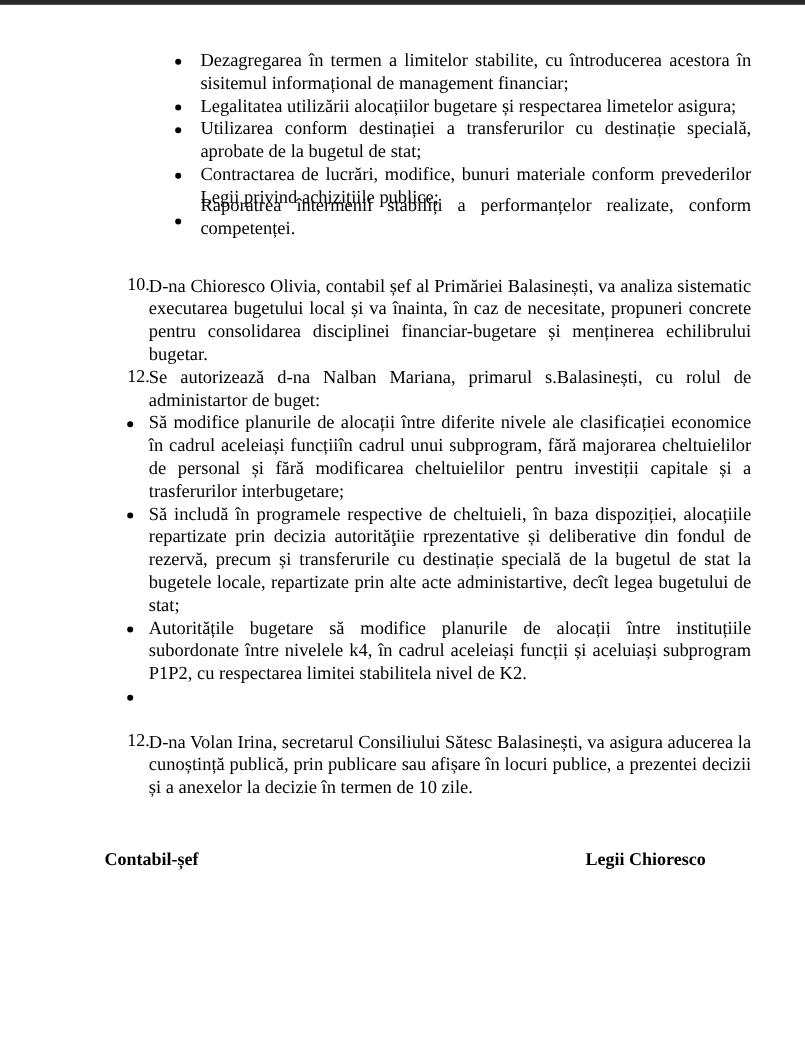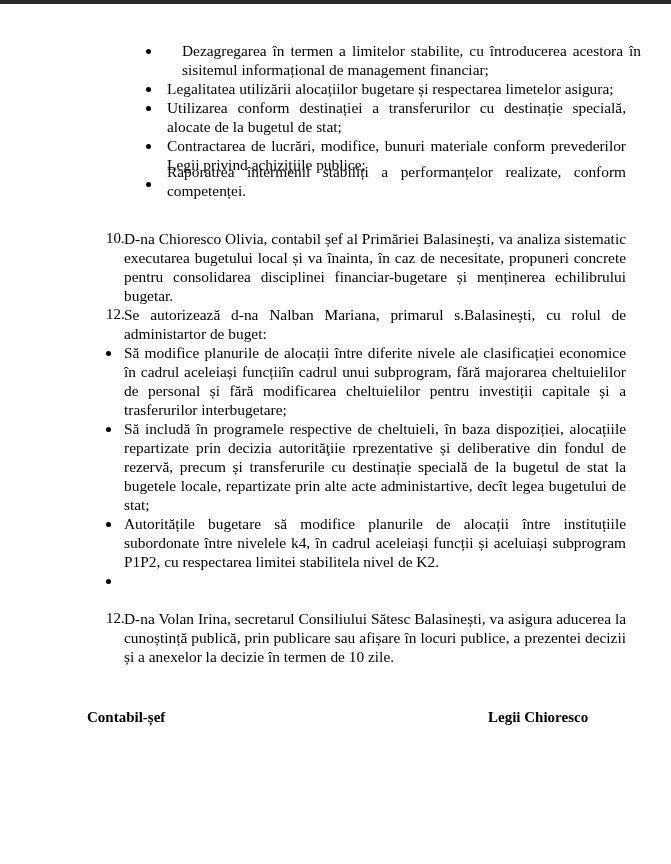--- a/index.html
+++ b/index.html
@@ -45,27 +45,27 @@
   }
 </style>
 </head>
 <body>
 
 <div class="topbar"></div>
 
 <div class="page">
 
   <span class="dot" style="left:146px; top:49px;"></span>
-  <div class="para bl1" style="top:41px;margin-left:15px;">Dezagregarea în termen a limitelor stabilite, cu întroducerea acestora în sisitemul informațional de management financiar;</div>
+  <div class="para bl1" style="top:41px;">Dezagregarea în termen a limitelor stabilite, cu întroducerea acestora în sisitemul informațional de management financiar;</div>
 
   <span class="dot" style="left:146px; top:87px;"></span>
   <div class="para bl1" style="top:79px;">Legalitatea utilizării alocațiilor bugetare și respectarea limetelor asigura;</div>
 
   <span class="dot" style="left:146px; top:106px;"></span>
-  <div class="para bl1" style="top:98px;">Utilizarea conform destinației a transferurilor cu destinație specială, alocate de la bugetul de stat;</div>
+  <div class="para bl1" style="top:98px;">Utilizarea conform destinației a transferurilor cu destinație specială, aprobate de la bugetul de stat;</div>
 
   <span class="dot" style="left:146px; top:144px;"></span>
   <div class="para bl1" style="top:136px;">Contractarea de lucrări, modifice, bunuri materiale conform prevederilor Legii privind achizițiile publice;</div>
 
   <span class="dot" style="left:146px; top:182px;"></span>
   <div class="para bl1" style="top:162px;">Raporatrea întermenii stabiliți a performanțelor realizate, conform competenței.</div>
 
   <span class="marker" style="left:106px; top:229px;">10.</span>
   <div class="para num" style="top:229px;">D-na Chioresco Olivia, contabil șef al Primăriei Balasinești, va analiza sistematic executarea bugetului local și va înainta, în caz de necesitate, propuneri concrete pentru consolidarea disciplinei financiar-bugetare și menținerea echilibrului bugetar.</div>
 

